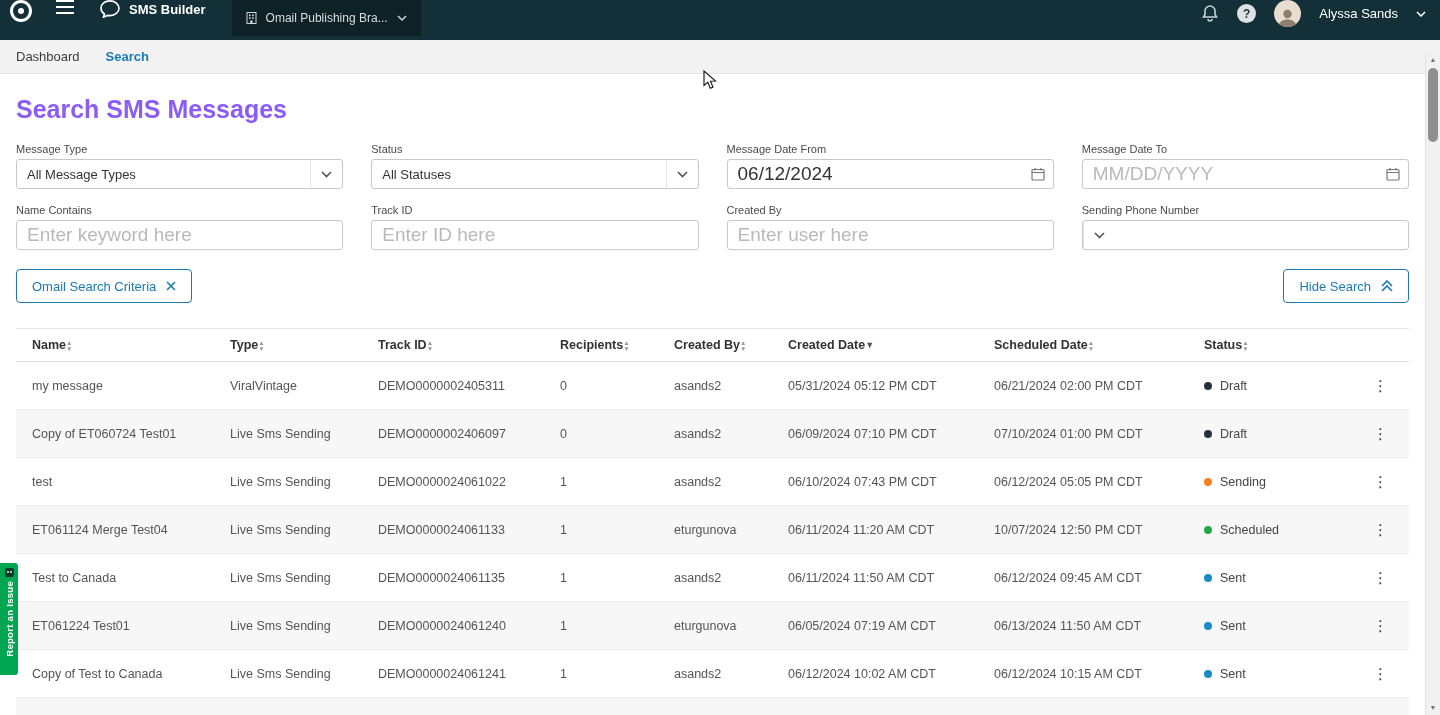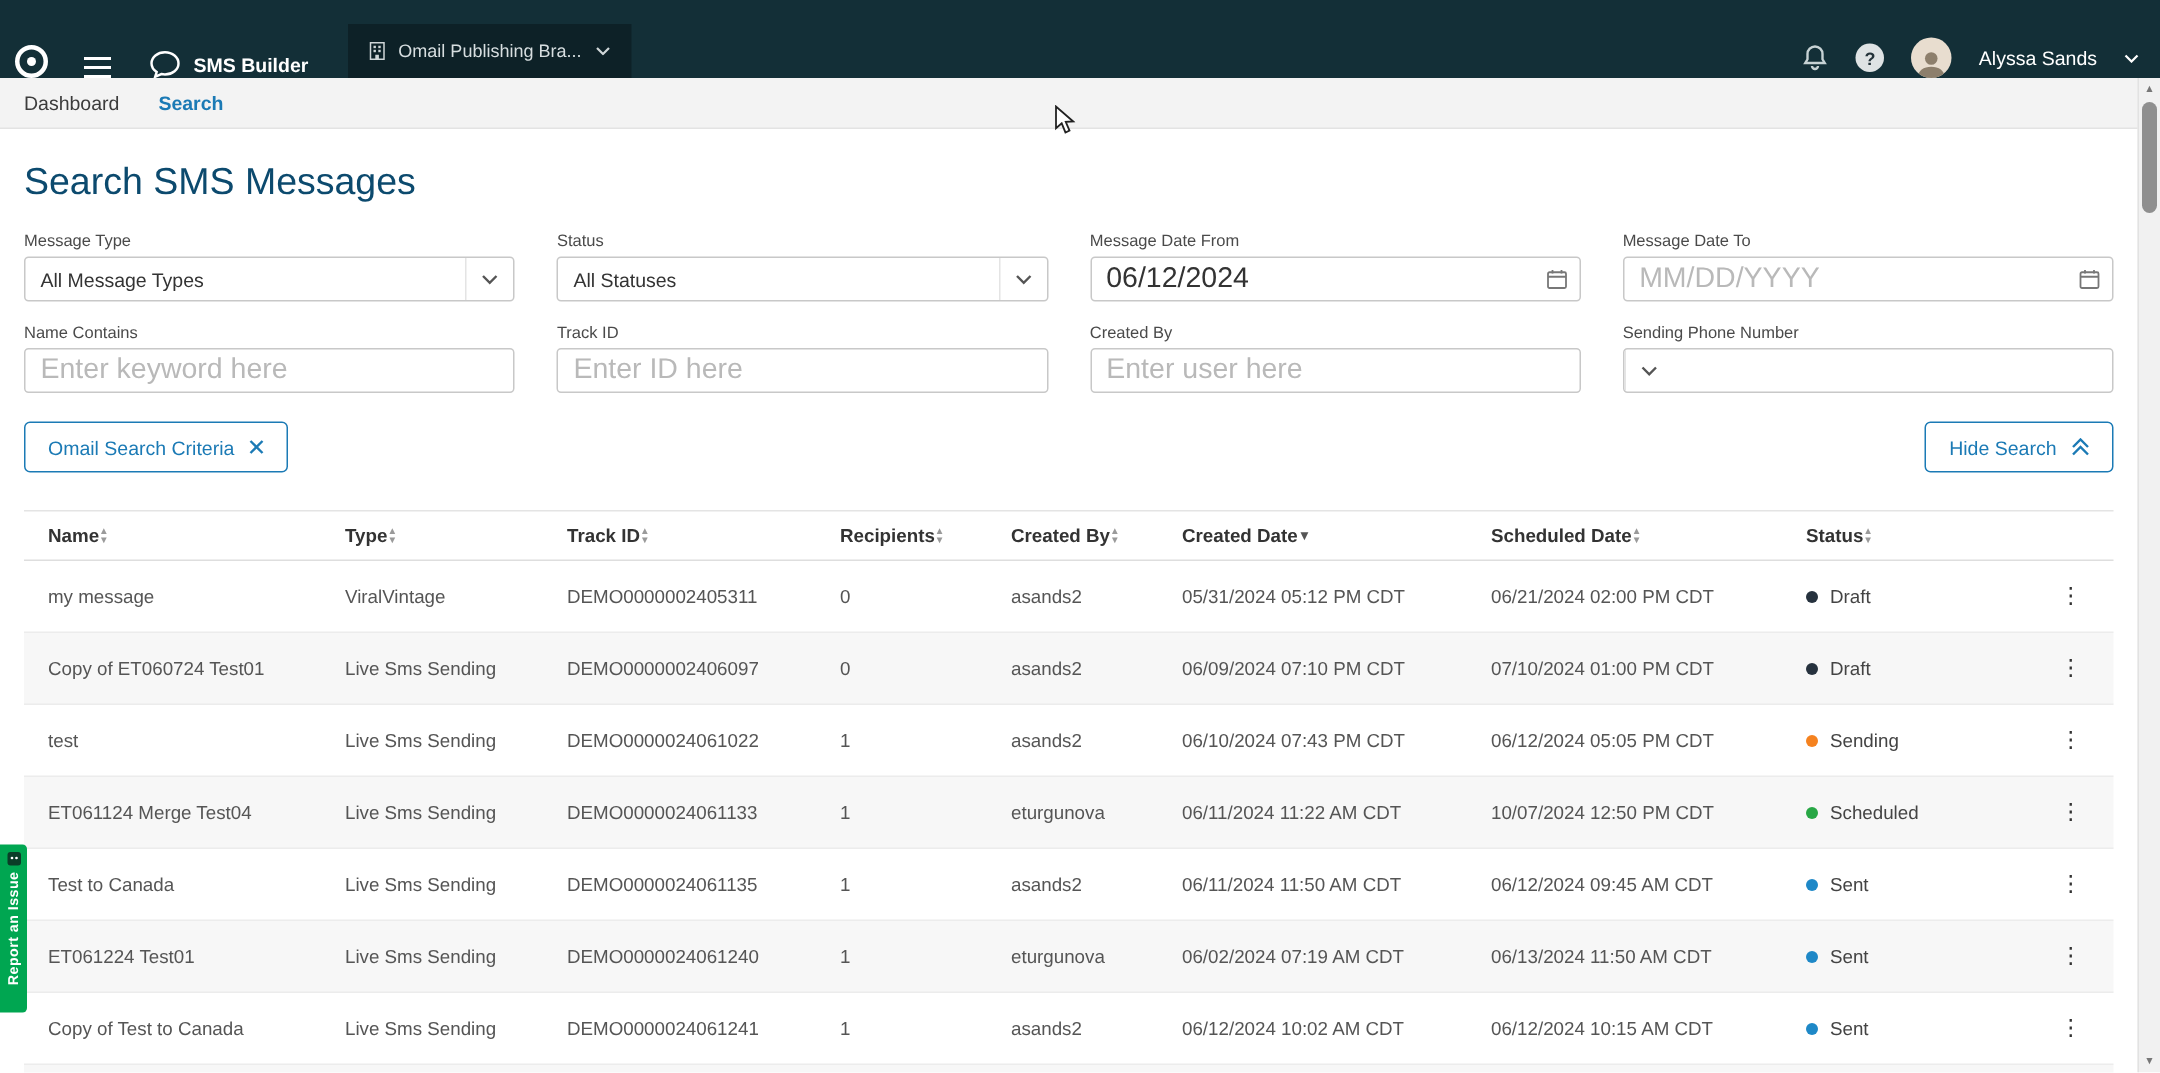--- a/index.html
+++ b/index.html
@@ -3,21 +3,21 @@
 <meta charset="utf-8">
 <style>
   * { box-sizing: border-box; margin: 0; padding: 0; }
   html,body { width:1440px; height:715px; overflow:hidden; }
   body {
     font-family: "Liberation Sans", "DejaVu Sans", sans-serif;
     background:#fff; color:#333; position:relative;
   }
   
   .topbar {
-    height:52px; background:#132f37; display:flex; align-items:flex-end;
+    height:40px; background:#132f37; display:flex; align-items:flex-start;
     padding:0 14px 0 10px; color:#fff;
   }
   .logo-ring {
     width:22px; height:22px; border-radius:50%; border:3px solid #fff;
     margin-right:24px; position:relative; flex:0 0 auto;
   }
   .logo-ring::after{
     content:""; position:absolute; width:6px; height:6px; border-radius:50%;
     background:#fff; left:5px; top:5px;
   }
@@ -47,21 +47,21 @@
   
   .subnav {
     height:34px; background:#f3f3f3; border-bottom:1px solid #e3e3e3;
     display:flex; align-items:center; gap:26px; padding-left:16px;
   }
   .subnav a { text-decoration:none; font-size:13px; cursor:pointer; }
   .subnav a.plain { color:#3c3c3c; }
   .subnav a.active { color:#1b7ab5; font-weight:bold; }
   
   .main { margin:0 31px 0 16px; }
-  .page-title { font-size:25px; font-weight:normal; color:#0c4a6e; margin:21px 0 19px; }
+  .page-title { font-size:25px; font-weight:bold; color:#8b5cf6; margin:21px 0 19px; }
   .filter-grid {
     display:grid; grid-template-columns:repeat(4,1fr); column-gap:28px; row-gap:15px;
   }
   .field label { display:block; font-size:11px; color:#4a4a4a; margin-bottom:4px; }
   .control {
     height:30px; border:1px solid #c8c8c8; border-radius:3px; background:#fff;
     display:flex; align-items:center; font-size:13px; color:#333; overflow:hidden;
   }
   .control .sel-value { padding-left:10px; flex:1; white-space:nowrap; }
   .control .sel-caret {
@@ -432,21 +432,21 @@
           <td>06/12/2024 05:05 PM CDT</td>
           <td><span class="status-dot" style="background: rgb(245, 130, 31);"></span><span class="status-label">Sending</span></td>
           <td class="cell-actions"><button class="kebab">⋮</button></td>
         </tr>
         <tr>
           <td>ET061124 Merge Test04</td>
           <td>Live Sms Sending</td>
           <td>DEMO0000024061133</td>
           <td>1</td>
           <td>eturgunova</td>
-          <td>06/11/2024 11:22 AM CDT</td>
+          <td>06/11/2024 11:20 AM CDT</td>
           <td>10/07/2024 12:50 PM CDT</td>
           <td><span class="status-dot" style="background: rgb(40, 167, 69);"></span><span class="status-label">Scheduled</span></td>
           <td class="cell-actions"><button class="kebab">⋮</button></td>
         </tr>
         <tr>
           <td>Test to Canada</td>
           <td>Live Sms Sending</td>
           <td>DEMO0000024061135</td>
           <td>1</td>
           <td>asands2</td>
@@ -454,21 +454,21 @@
           <td>06/12/2024 09:45 AM CDT</td>
           <td><span class="status-dot" style="background: rgb(30, 136, 199);"></span><span class="status-label">Sent</span></td>
           <td class="cell-actions"><button class="kebab">⋮</button></td>
         </tr>
         <tr>
           <td>ET061224 Test01</td>
           <td>Live Sms Sending</td>
           <td>DEMO0000024061240</td>
           <td>1</td>
           <td>eturgunova</td>
-          <td>06/02/2024 07:19 AM CDT</td>
+          <td>06/05/2024 07:19 AM CDT</td>
           <td>06/13/2024 11:50 AM CDT</td>
           <td><span class="status-dot" style="background: rgb(30, 136, 199);"></span><span class="status-label">Sent</span></td>
           <td class="cell-actions"><button class="kebab">⋮</button></td>
         </tr>
         <tr>
           <td>Copy of Test to Canada</td>
           <td>Live Sms Sending</td>
           <td>DEMO0000024061241</td>
           <td>1</td>
           <td>asands2</td>

